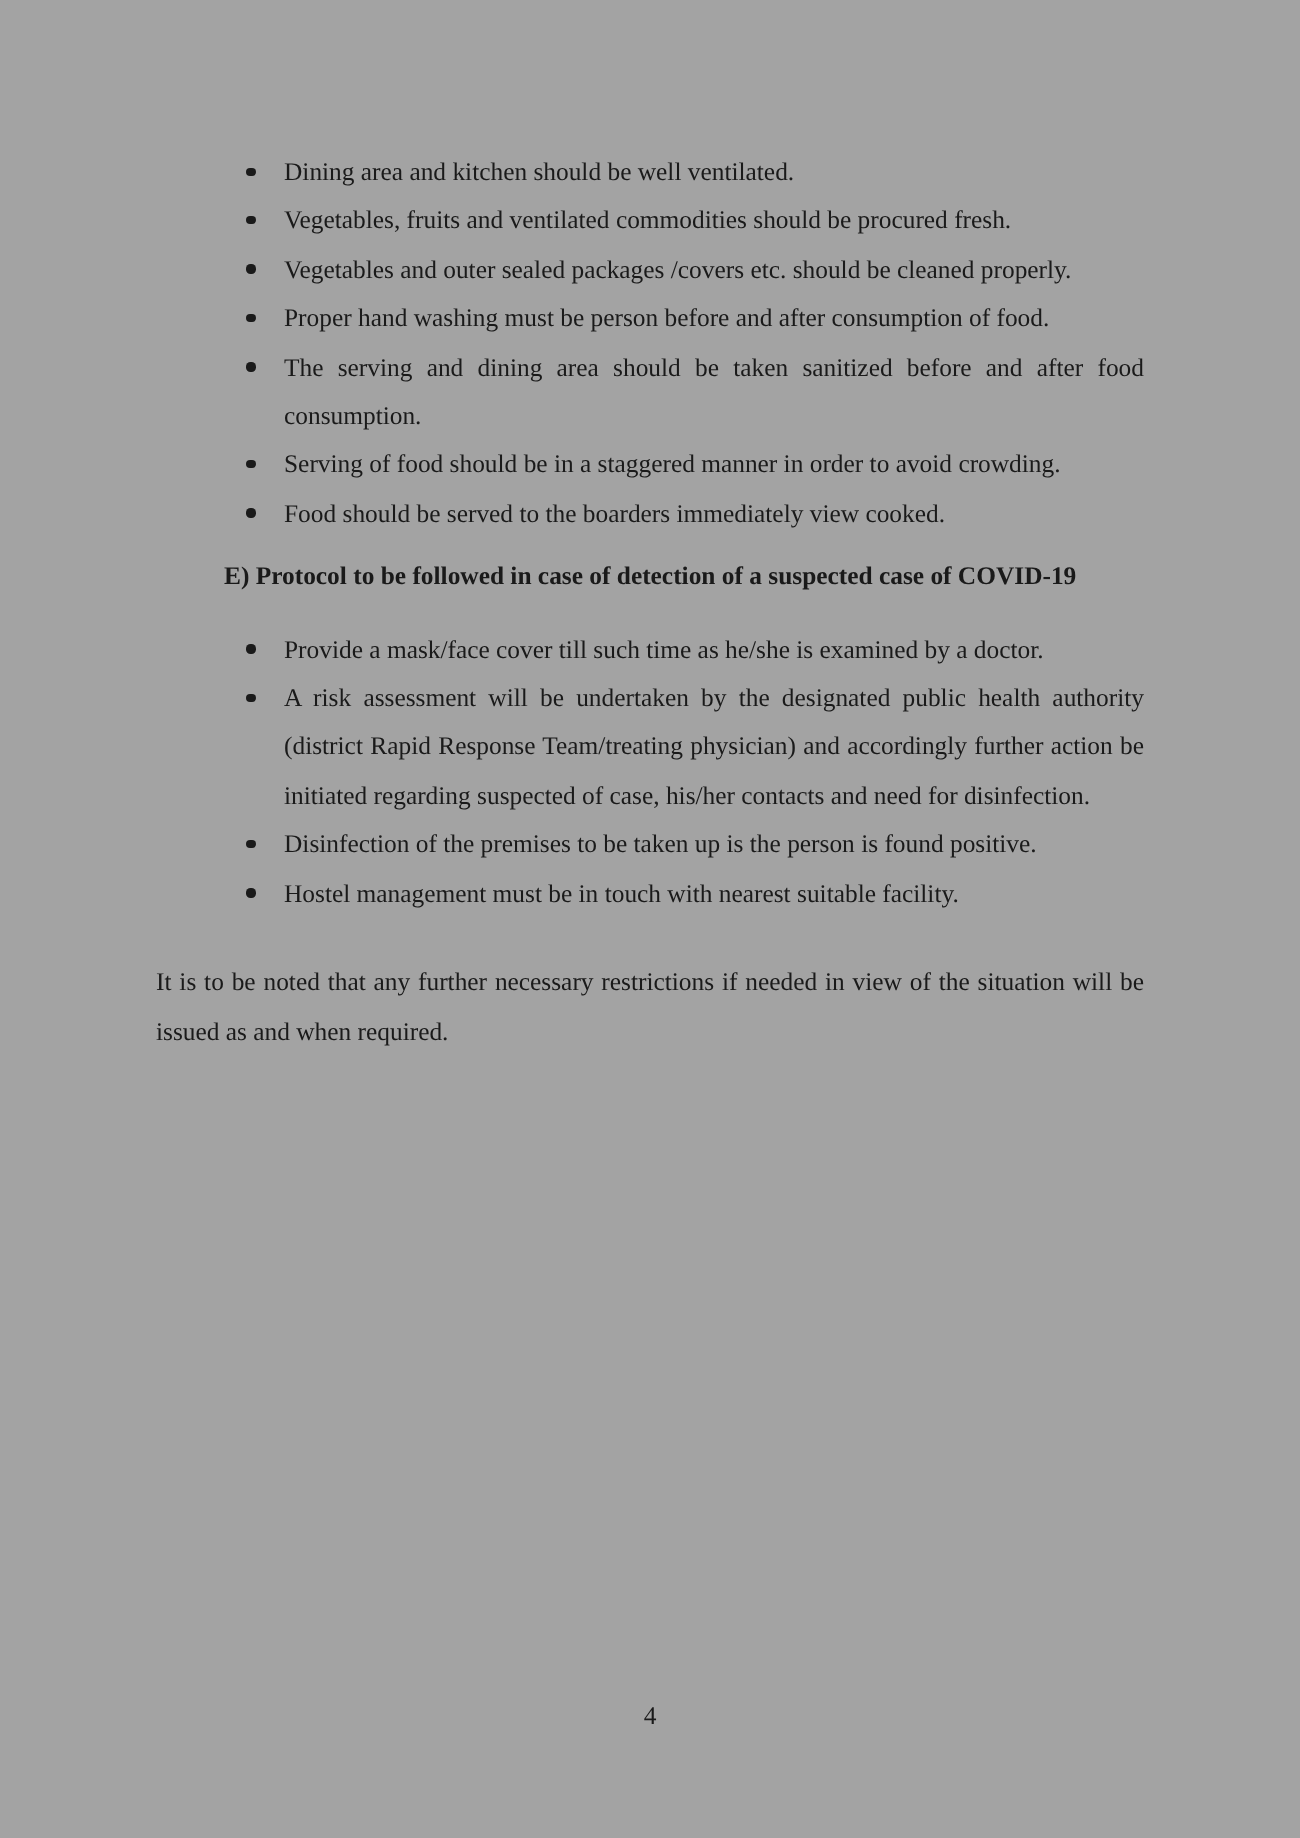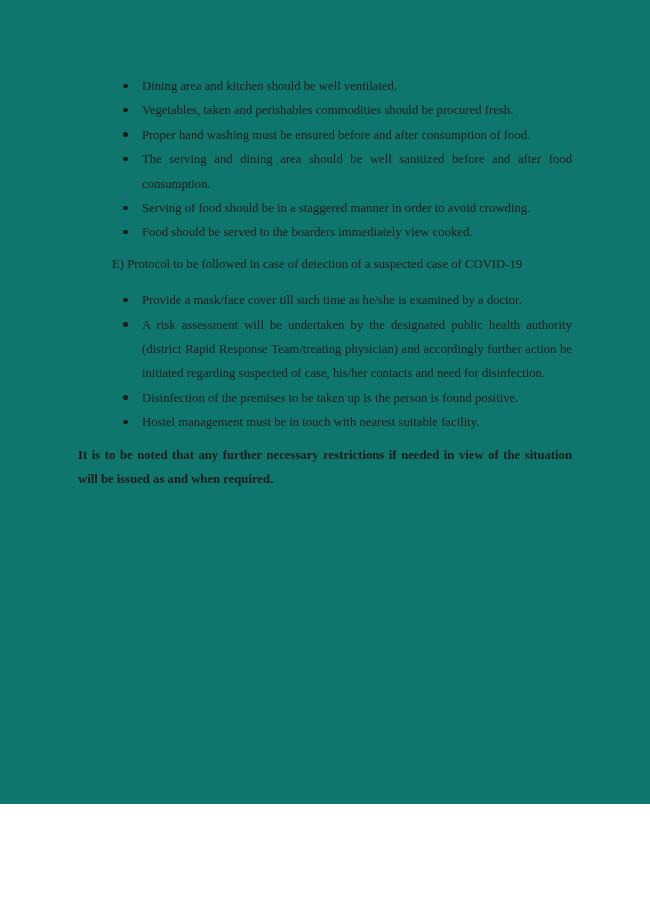--- a/index.html
+++ b/index.html
@@ -3,22 +3,22 @@
 <meta charset="utf-8">
 <style>
   html, body {
     margin: 0;
     padding: 0;
     background: #ffffff;
   }
   .page {
     position: relative;
     width: 650px;
-    height: 804px;
-    background: #0f766e;
+    height: 919px;
+    background: #a3a3a3;
     font-family: "Liberation Serif", "DejaVu Serif", serif;
     font-size: 12.7px;
     line-height: 24.4px;
     color: #1a1a1a;
     overflow: hidden;
   }
   .content {
     padding: 74px 78px 0 78px;
   }
   .bullet-list {
@@ -35,49 +35,49 @@
     position: absolute;
     left: -19px;
     top: 9.5px;
     width: 4.5px;
     height: 4.5px;
     border-radius: 50%;
     background: #1a1a1a;
   }
   .section-heading {
     font-size: 12.7px;
-    font-weight: normal;
+    font-weight: bold;
     margin: 7px 0 12px 34px;
     line-height: 24.4px;
   }
   .closing-paragraph {
-    margin: 8px 0 0 0;
+    margin: 20px 0 0 0;
     text-align: justify;
-    font-weight: bold;
   }
   .page-number {
     position: absolute;
     top: 846px;
     left: 0;
     width: 100%;
     text-align: center;
     font-size: 12.7px;
   }
 </style>
 </head>
 <body>
 
 <div class="page">
   <div class="content">
 
     <ul class="bullet-list">
       <li>Dining area and kitchen should be well ventilated.</li>
-      <li>Vegetables, taken and perishables commodities should be procured fresh.</li>
-      <li>Proper hand washing must be ensured before and after consumption of food.</li>
-      <li>The serving and dining area should be well sanitized before and after food consumption.</li>
+      <li>Vegetables, fruits and ventilated commodities should be procured fresh.</li>
+      <li>Vegetables and outer sealed packages /covers etc. should be cleaned properly.</li>
+      <li>Proper hand washing must be person before and after consumption of food.</li>
+      <li>The serving and dining area should be taken sanitized before and after food consumption.</li>
       <li>Serving of food should be in a staggered manner in order to avoid crowding.</li>
       <li>Food should be served to the boarders immediately view cooked.</li>
     </ul>
 
     <div class="section-heading">E) Protocol to be followed in case of detection of a suspected case of COVID-19</div>
 
     <ul class="bullet-list">
       <li>Provide a mask/face cover till such time as he/she is examined by a doctor.</li>
       <li>A risk assessment will be undertaken by the designated public health authority (district Rapid Response Team/treating physician) and accordingly further action be initiated regarding suspected of case, his/her contacts and need for disinfection.</li>
       <li>Disinfection of the premises to be taken up is the person is found positive.</li>

